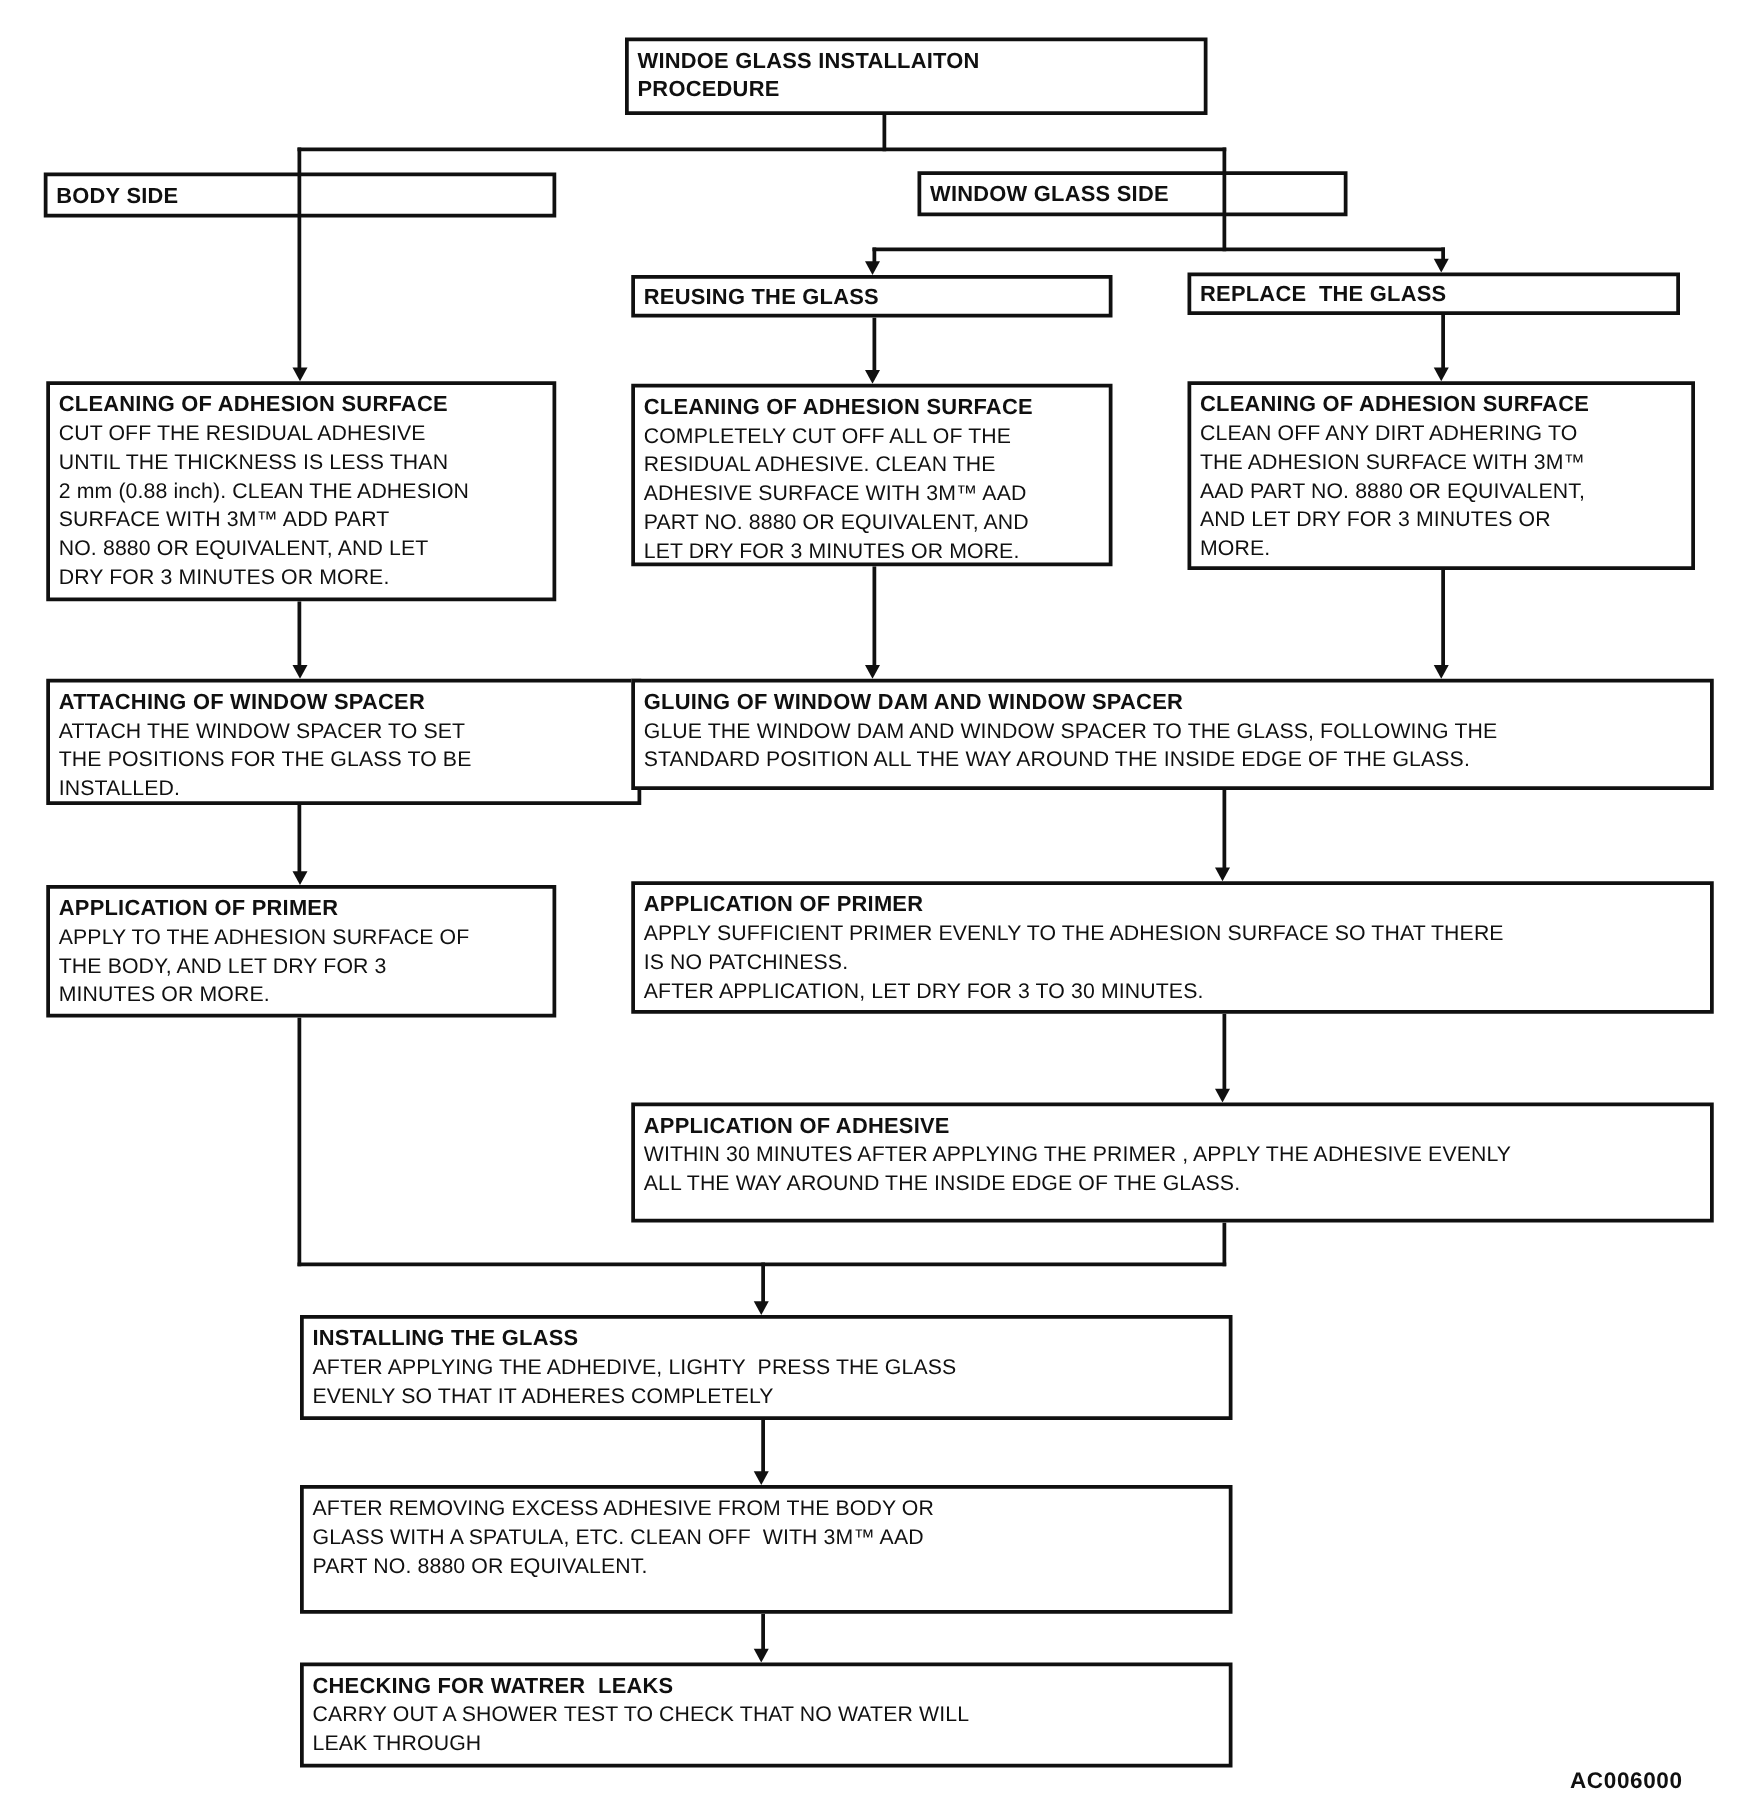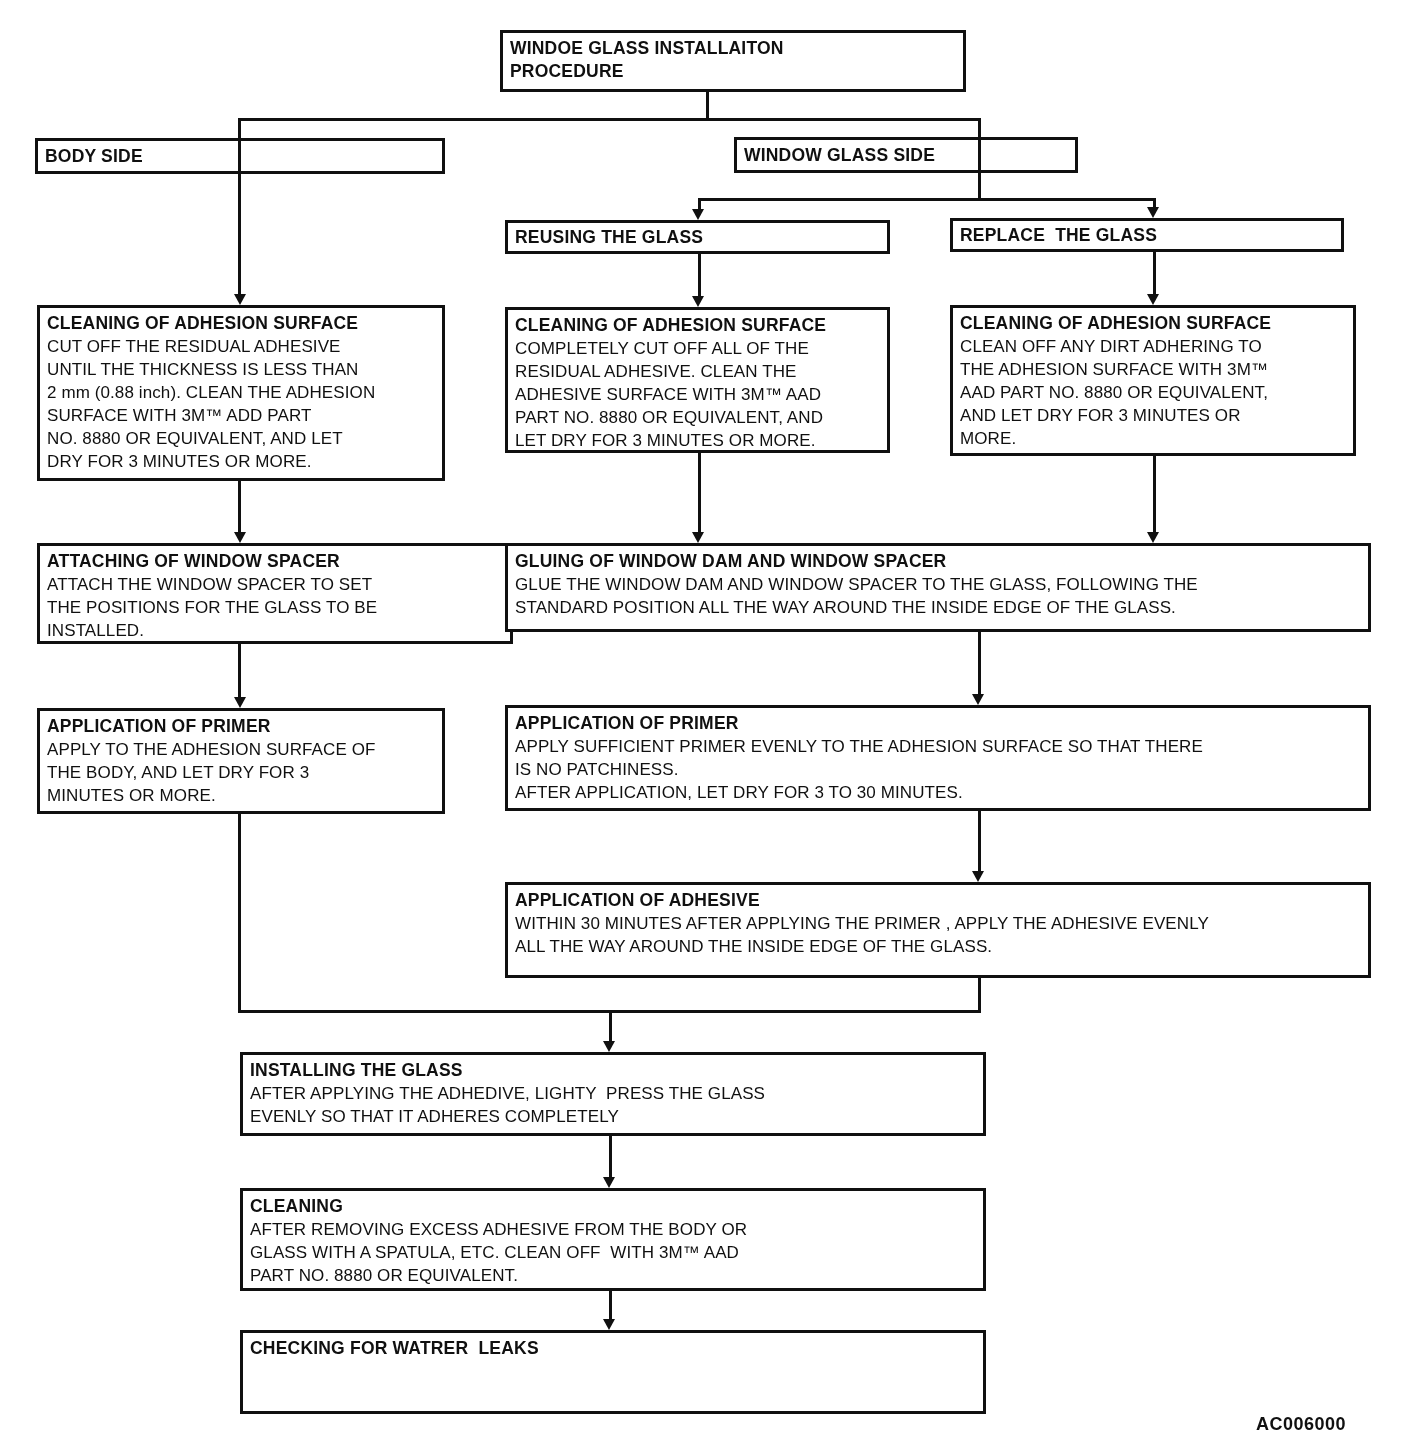--- a/index.html
+++ b/index.html
@@ -187,25 +187,26 @@
 ALL THE WAY AROUND THE INSIDE EDGE OF THE GLASS.</div>
   </div>
 
   <div class="box" style="left:240px;top:1052px;width:746px;height:84px">
     <div class="hd">INSTALLING THE GLASS</div>
     <div class="bd">AFTER APPLYING THE ADHEDIVE, LIGHTY  PRESS THE GLASS
 EVENLY SO THAT IT ADHERES COMPLETELY</div>
   </div>
 
   <div class="box" style="left:240px;top:1188px;width:746px;height:103px">
-    <div class="hd">CLEANING</div>
     <div class="bd">AFTER REMOVING EXCESS ADHESIVE FROM THE BODY OR
 GLASS WITH A SPATULA, ETC. CLEAN OFF  WITH 3M™ AAD
 PART NO. 8880 OR EQUIVALENT.</div>
   </div>
 
   <div class="box" style="left:240px;top:1330px;width:746px;height:84px">
     <div class="hd">CHECKING FOR WATRER  LEAKS</div>
+    <div class="bd">CARRY OUT A SHOWER TEST TO CHECK THAT NO WATER WILL
+LEAK THROUGH</div>
   </div>
 
   <div class="code" style="left:1256px;top:1414px">AC006000</div>
 
 </div>
 
 </body></html>

